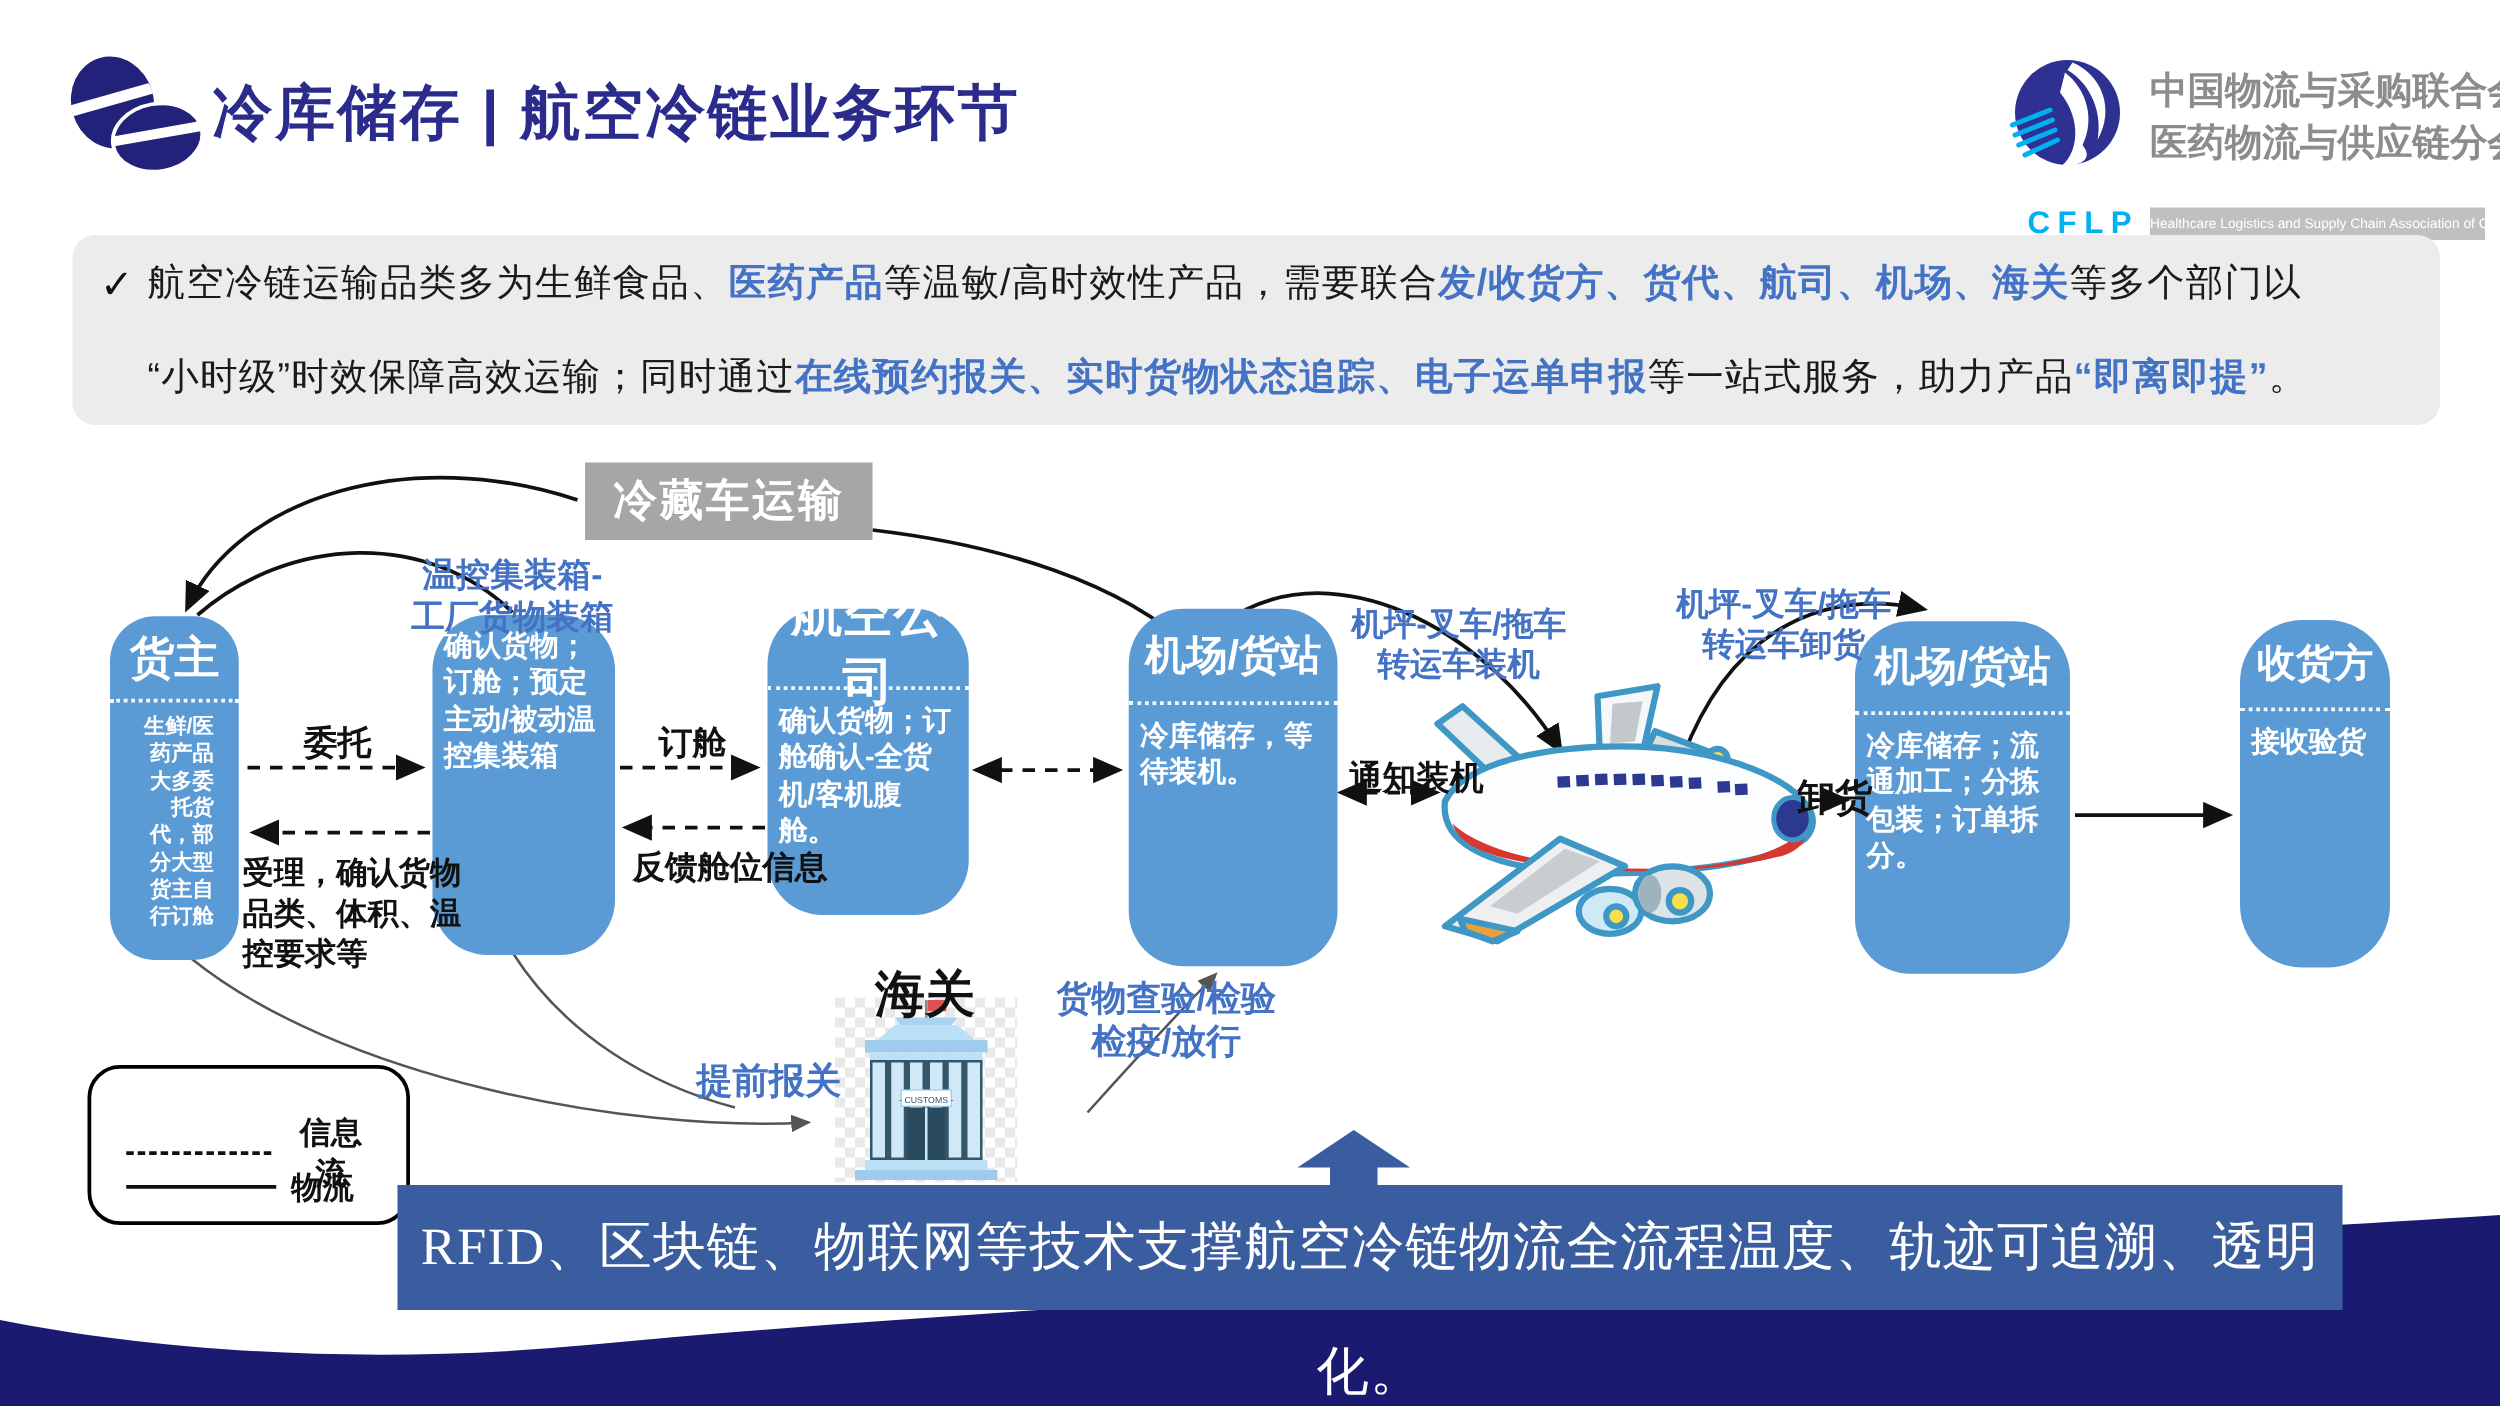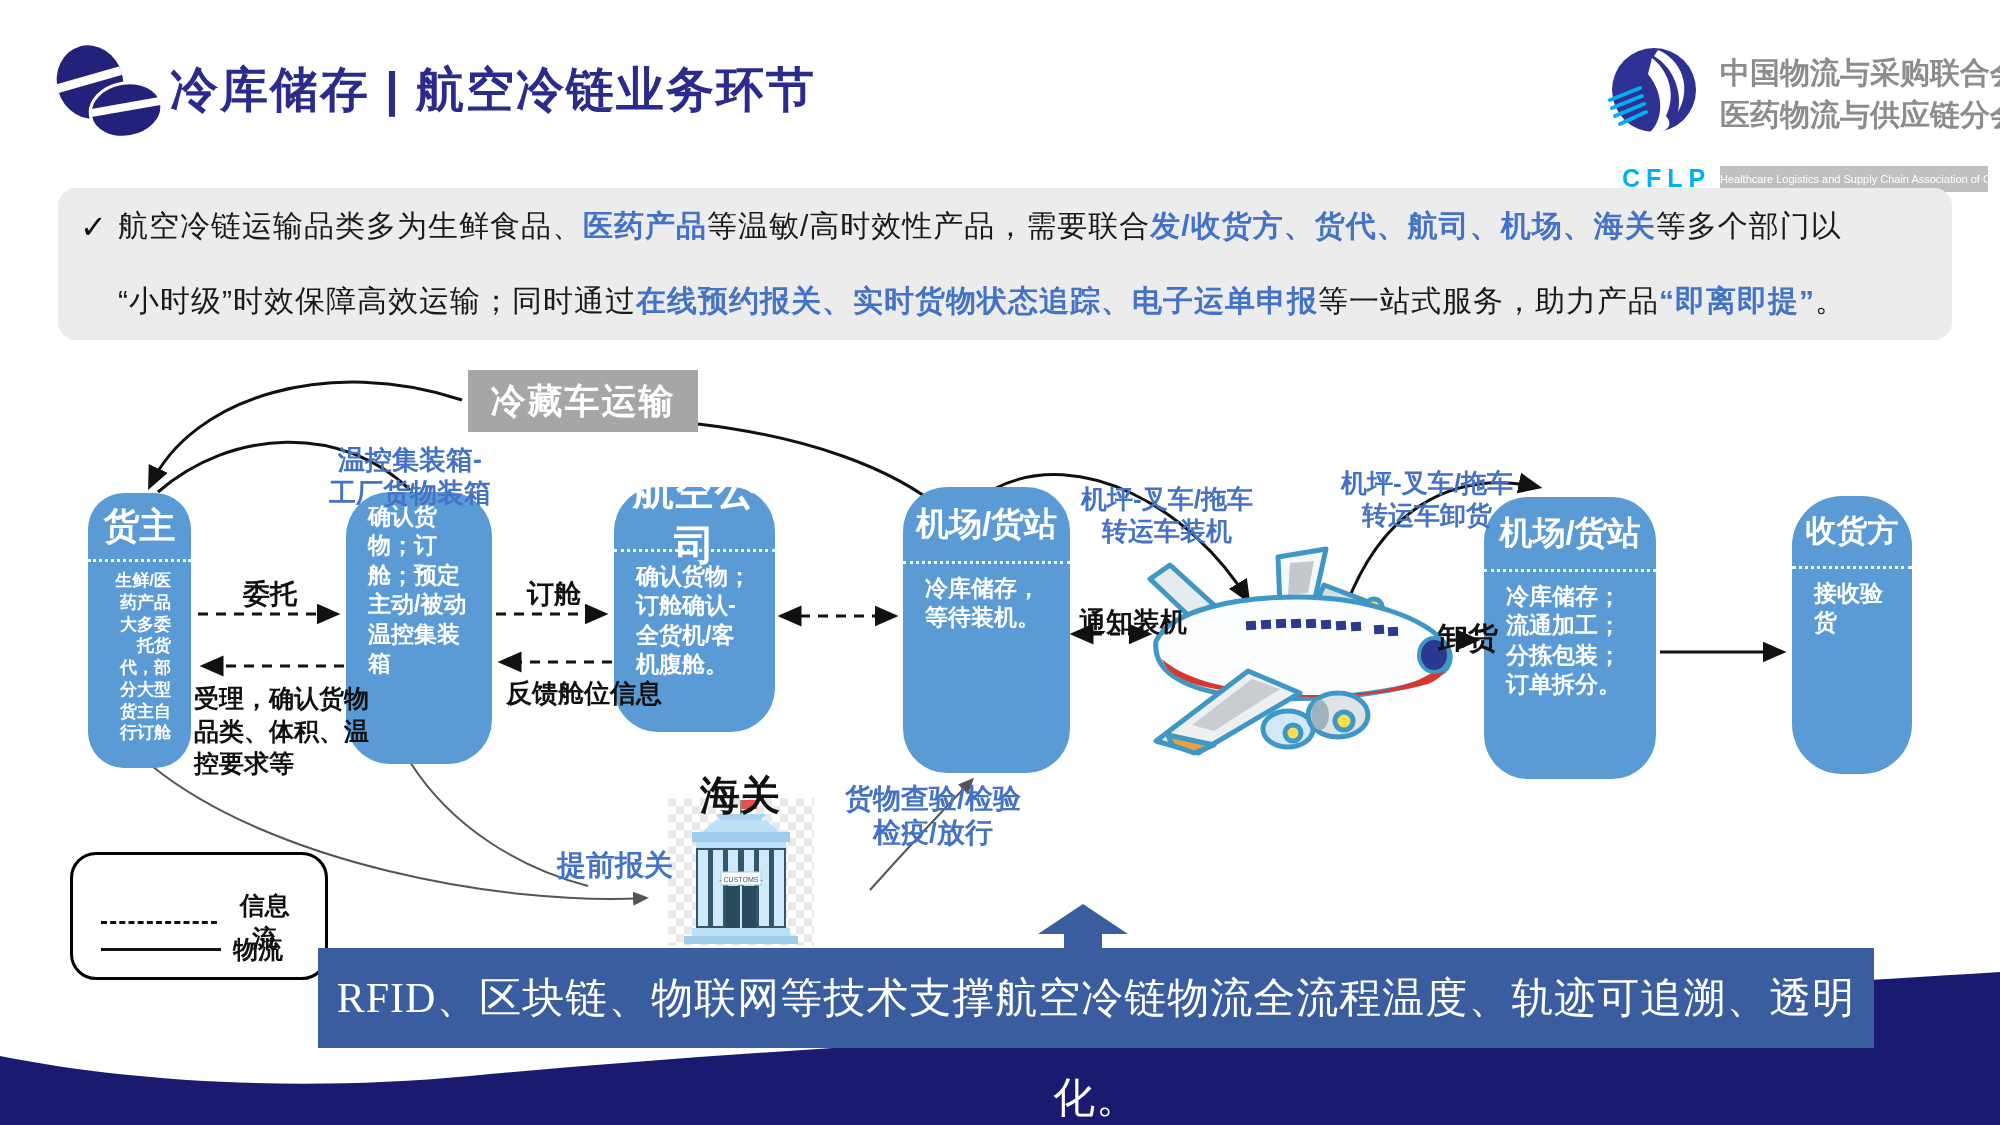--- a/index.html
+++ b/index.html
@@ -18,21 +18,21 @@
   .summary-box{left:58px;top:188px;width:1894px;height:152px;background:#ECECEC;border-radius:18px;}
   .sum-check{left:80px;top:208px;font-size:32px;color:#111;font-weight:bold;}
   .sum-line{left:118px;width:1820px;font-size:30px;color:#1a1a1a;letter-spacing:1px;}
   .sum-line1{top:206px;} .sum-line2{top:281px;}
   .hl{color:#4472C4;font-weight:bold;}
 
   
   .node{background:#5B9BD5;color:#fff;z-index:2;}
   .node .nt{font-weight:bold;text-align:center;border-bottom:3px dotted rgba(255,255,255,.95);
             display:flex;align-items:center;justify-content:center;}
-  .node .nb{font-weight:bold;padding:10px 22px;line-height:1.28;}
+  .node .nb{font-weight:bold;padding:10px 9px;line-height:1.28;}
   .n0{left:88px;top:493px;width:103px;height:275px;border-radius:36px;}
   .n0 .nt{height:66px;font-size:36px;} .n0 .nb{font-size:17px;text-align:right;padding:8px 20px;}
   .n1{left:346px;top:492px;width:146px;height:272px;border-radius:44px;}
   .n1 .nt{height:66px;font-size:36px;} .n1 .nb{font-size:23px;}
   .n2{left:614px;top:487px;width:161px;height:245px;border-radius:44px;}
   .n2 .nt{height:62px;font-size:41px;} .n2 .nb{font-size:23px;}
   .n3{left:903px;top:487px;width:167px;height:286px;border-radius:44px;}
   .n3 .nt{height:74px;font-size:33px;} .n3 .nb{font-size:23px;}
   .n4{left:1484px;top:497px;width:172px;height:282px;border-radius:44px;}
   .n4 .nt{height:72px;font-size:33px;} .n4 .nb{font-size:23px;}

